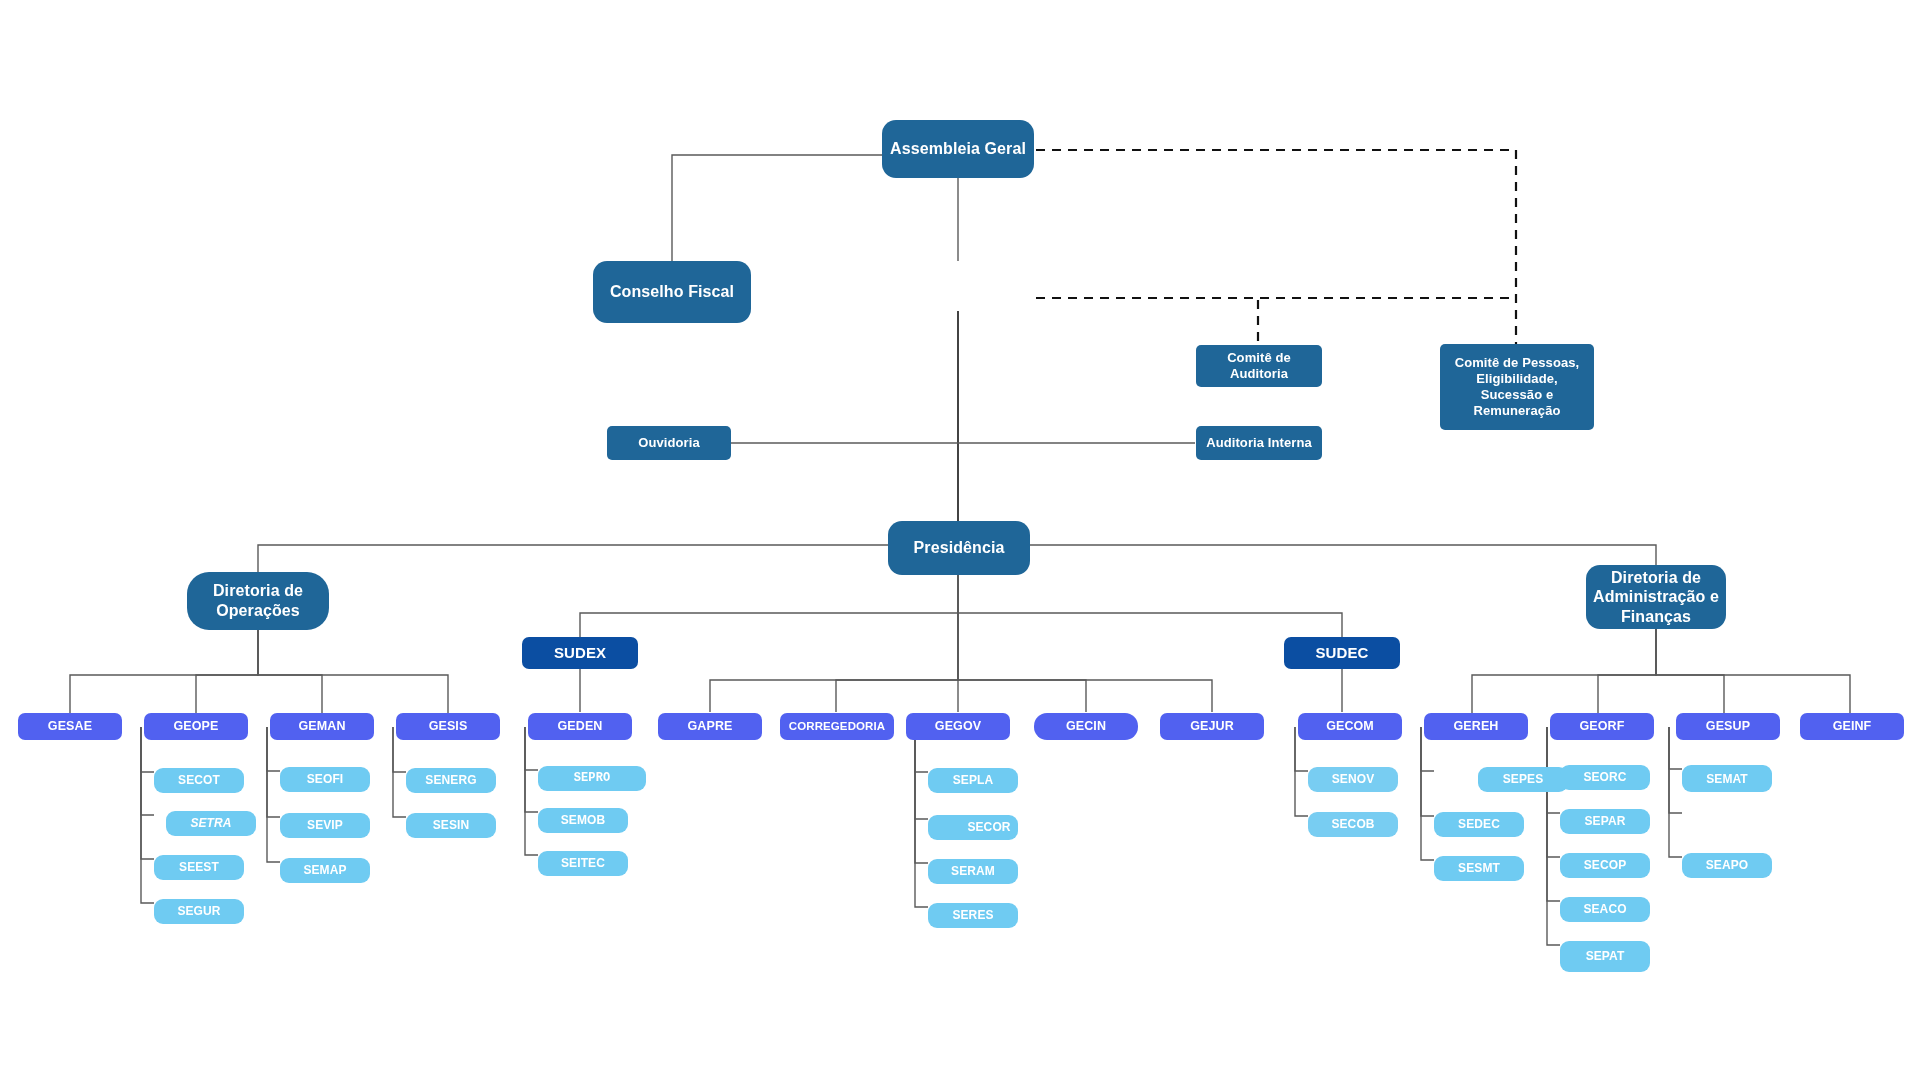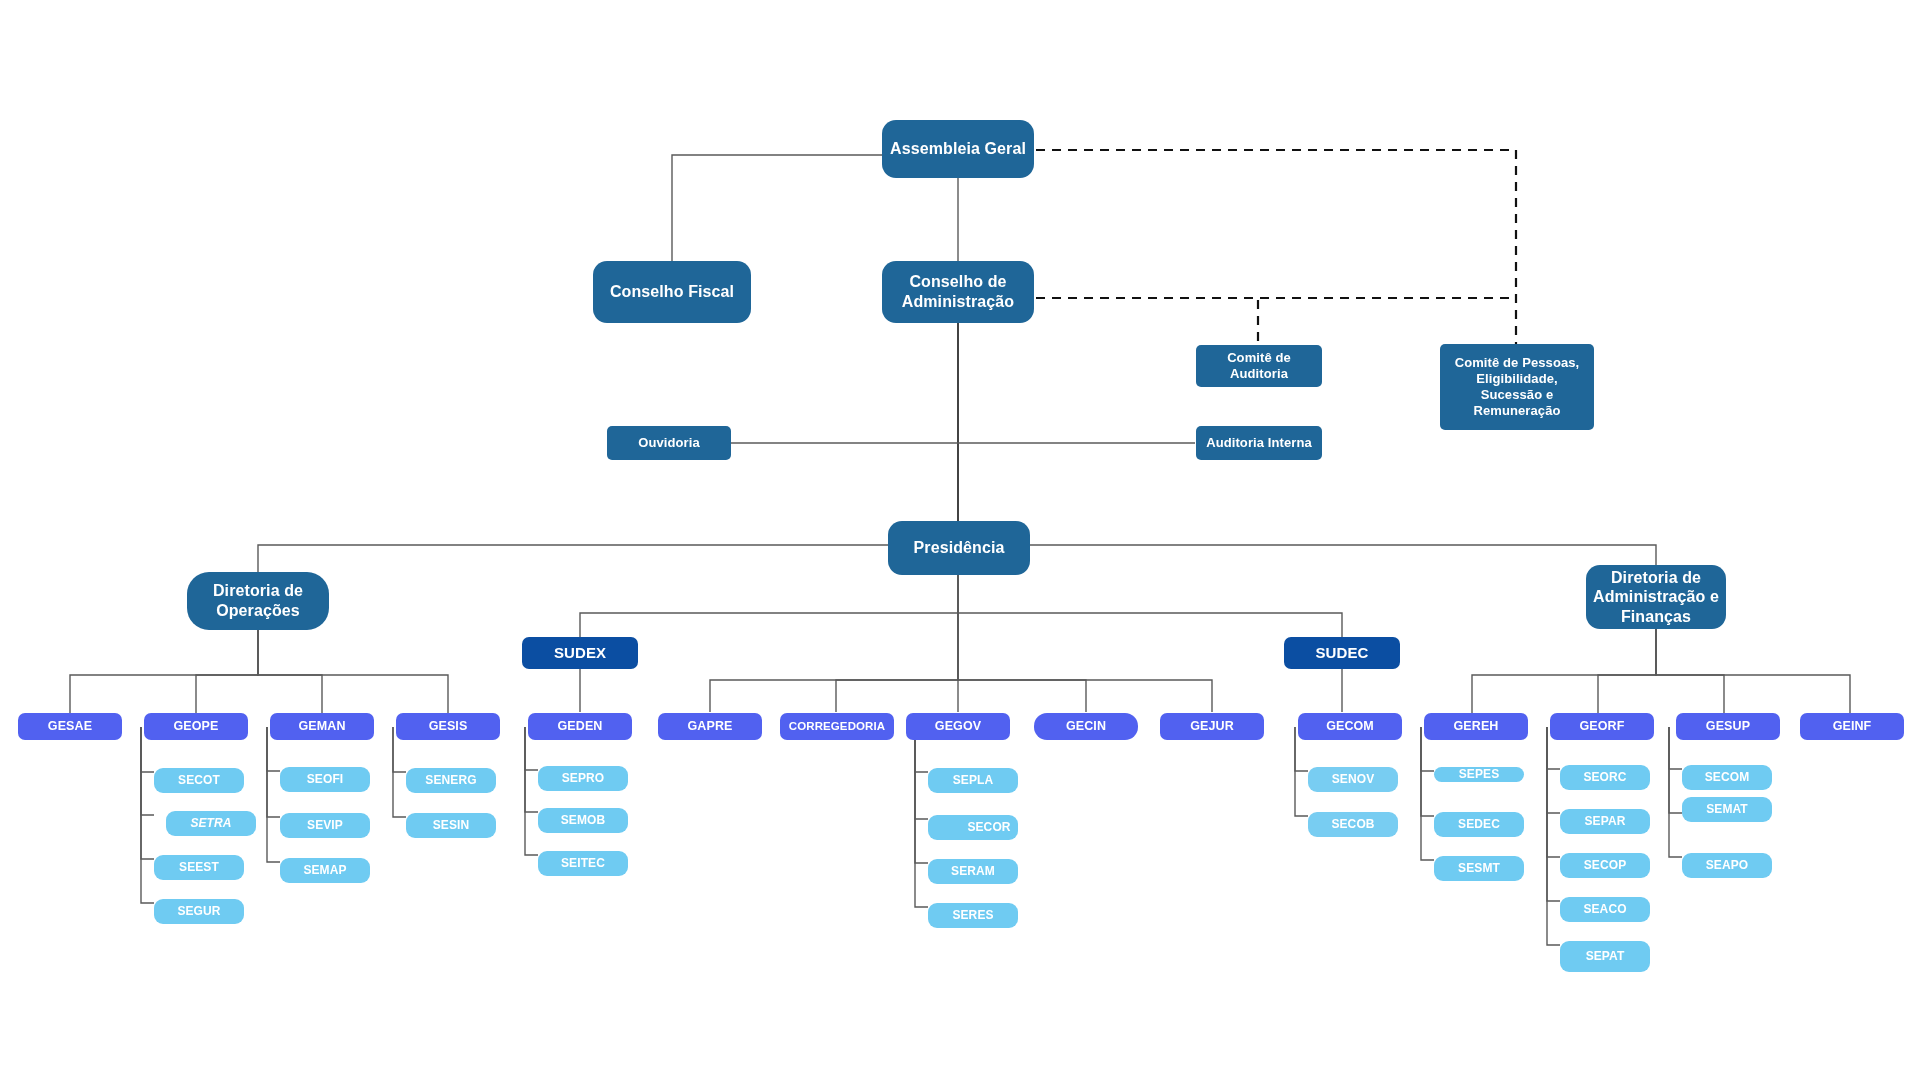--- a/index.html
+++ b/index.html
@@ -129,21 +129,20 @@
       <path d="M 1036,150 L 1516,150 L 1516,390"></path>
       <path d="M 1036,298 L 1516,298"></path>
       <path d="M 1036,298 L 1258,298 L 1258,345"></path>
     </g>
   </svg>
 
   <div class="node t-gov" style="left:882px; top:120px; width:152px; height:58px;">Assembleia Geral</div>
 
   <div class="node t-gov" style="left:593px; top:261px; width:158px; height:62px;">Conselho Fiscal</div>
 
-  <div class="node t-gov" style="left:882px; top:261px; width:152px; height:62px;">Conselho de Administração</div>
 
   <div class="node t-gov-s" style="left:1196px; top:345px; width:126px; height:42px;">Comitê de Auditoria</div>
 
   <div class="node t-gov-s" style="left:1440px; top:344px; width:154px; height:86px;">Comitê de Pessoas, Eligibilidade, Sucessão e Remuneração</div>
 
   <div class="node t-gov-s" style="left:607px; top:426px; width:124px; height:34px;">Ouvidoria</div>
 
   <div class="node t-gov-s" style="left:1196px; top:426px; width:126px; height:34px;">Auditoria Interna</div>
 
   <div class="node t-gov" style="left:888px; top:521px; width:142px; height:54px;">Presidência</div>
@@ -177,39 +176,39 @@
   <div class="node t-sec" style="left:154px; top:855px; width:90px; height:25px;">SEEST</div>
   <div class="node t-sec" style="left:154px; top:899px; width:90px; height:25px;">SEGUR</div>
 
   <div class="node t-sec" style="left:280px; top:767px; width:90px; height:25px;">SEOFI</div>
   <div class="node t-sec" style="left:280px; top:813px; width:90px; height:25px;">SEVIP</div>
   <div class="node t-sec" style="left:280px; top:858px; width:90px; height:25px;">SEMAP</div>
 
   <div class="node t-sec" style="left:406px; top:768px; width:90px; height:25px;">SENERG</div>
   <div class="node t-sec" style="left:406px; top:813px; width:90px; height:25px;">SESIN</div>
 
-  <div class="node t-sec" style="left:538px; top:766px; width:90px; height:25px;">SEPRO</div>
+  <div class="node t-sec" style="left:538px; top:766px; width:108px; height:25px;font-family:Liberation Mono, monospace;">SEPRO</div>
   <div class="node t-sec" style="left:538px; top:808px; width:90px; height:25px;">SEMOB</div>
   <div class="node t-sec" style="left:538px; top:851px; width:90px; height:25px;">SEITEC</div>
 
   <div class="node t-sec" style="left:928px; top:768px; width:90px; height:25px;">SEPLA</div>
   <div class="node t-sec" style="left:928px; top:815px; width:90px; height:25px;padding-left:36px;">SECOR</div>
   <div class="node t-sec" style="left:928px; top:859px; width:90px; height:25px;">SERAM</div>
   <div class="node t-sec" style="left:928px; top:903px; width:90px; height:25px;">SERES</div>
 
   <div class="node t-sec faded" style="left:1308px; top:767px; width:90px; height:25px;">SENOV</div>
   <div class="node t-sec faded" style="left:1308px; top:812px; width:90px; height:25px;">SECOB</div>
 
-  <div class="node t-sec" style="left:1434px; top:767px; width:90px; height:15px;">SEPES</div>
+  <div class="node t-sec" style="left:1478px; top:767px; width:90px; height:25px;">SEPES</div>
   <div class="node t-sec" style="left:1434px; top:812px; width:90px; height:25px;">SEDEC</div>
   <div class="node t-sec" style="left:1434px; top:856px; width:90px; height:25px;">SESMT</div>
 
   <div class="node t-sec" style="left:1560px; top:765px; width:90px; height:25px;">SEORC</div>
   <div class="node t-sec" style="left:1560px; top:809px; width:90px; height:25px;">SEPAR</div>
   <div class="node t-sec" style="left:1560px; top:853px; width:90px; height:25px;">SECOP</div>
   <div class="node t-sec" style="left:1560px; top:897px; width:90px; height:25px;">SEACO</div>
   <div class="node t-sec" style="left:1560px; top:941px; width:90px; height:31px;">SEPAT</div>
 
   <div class="node t-sec" style="left:1682px; top:765px; width:90px; height:25px;">SECOM</div>
-  <div class="node t-sec" style="left:1682px; top:797px; width:90px; height:25px;">SEMAT</div>
+  <div class="node t-sec" style="left:1682px; top:767px; width:90px; height:25px;">SEMAT</div>
   <div class="node t-sec" style="left:1682px; top:853px; width:90px; height:25px;">SEAPO</div>
 
 </div>
 
 </body></html>

